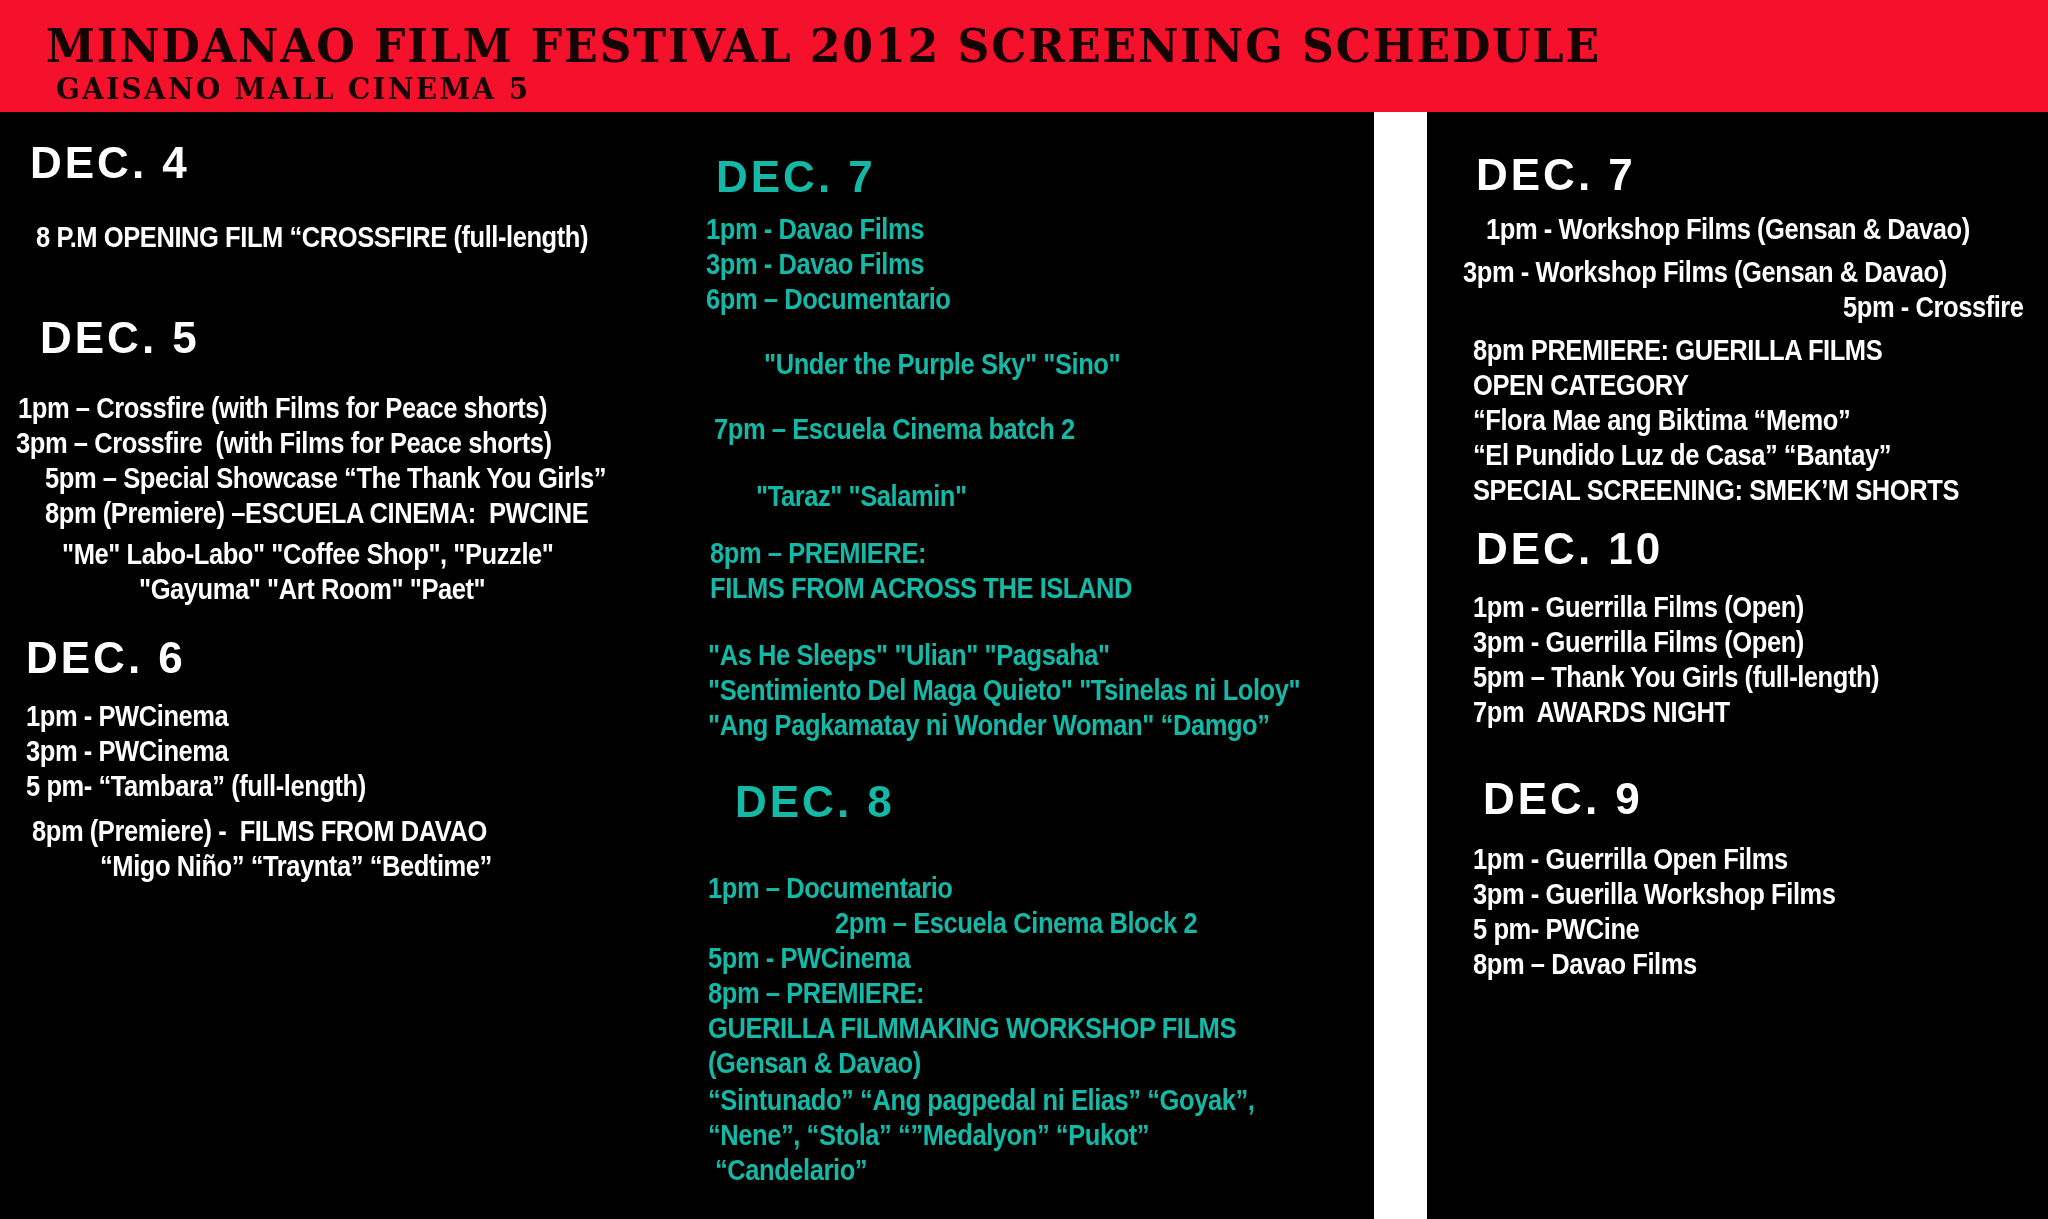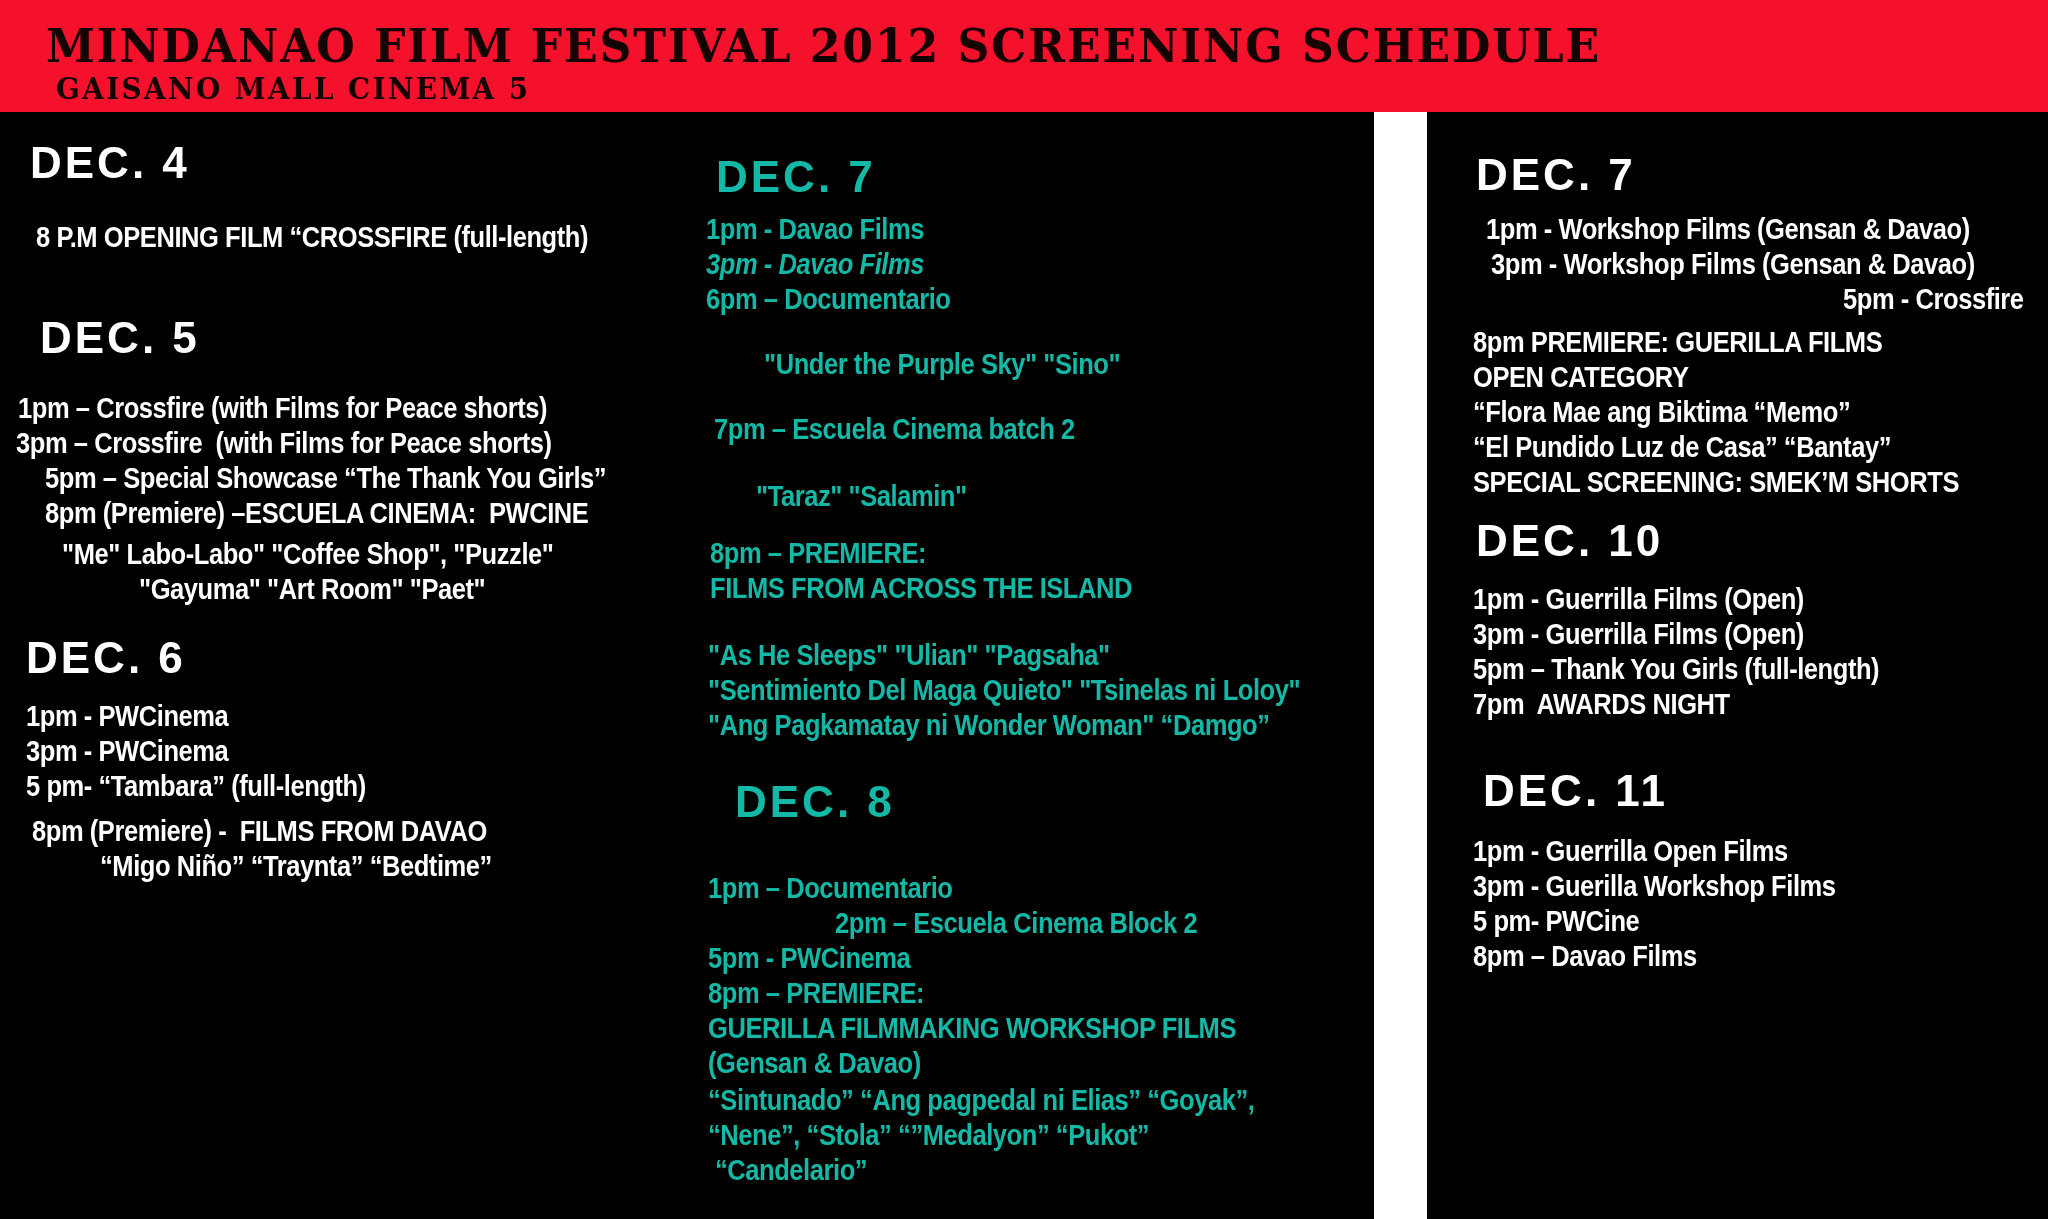--- a/index.html
+++ b/index.html
@@ -66,21 +66,21 @@
         <div class="line hdr" style="margin-top: 26px; padding-left: 26px;"><span class="t">DEC. 6</span></div>
         <div class="line" style="margin-top: 16px; padding-left: 26px;"><span class="t">1pm - PWCinema</span></div>
         <div class="line" style="margin-top: 0px; padding-left: 26px;"><span class="t">3pm - PWCinema</span></div>
         <div class="line" style="margin-top: 0px; padding-left: 26px;"><span class="t">5 pm- “Tambara” (full-length)</span></div>
         <div class="line" style="margin-top: 10px; padding-left: 32px;"><span class="t">8pm (Premiere) -  FILMS FROM DAVAO</span></div>
         <div class="line" style="margin-top: 0px; padding-left: 100px;"><span class="t">“Migo Niño” “Traynta” “Bedtime”</span></div>
       </section>
     <section class="col col2" style="background: rgb(0, 0, 0); color: #14b8a6;">
         <div class="line hdr" style="margin-top: 40px; padding-left: 36px;"><span class="t">DEC. 7</span></div>
         <div class="line" style="margin-top: 10px; padding-left: 26px;"><span class="t">1pm - Davao Films</span></div>
-        <div class="line" style="margin-top: 0px; padding-left: 26px; font-style: italic;"><span class="t">3pm - Davao Films</span></div>
+        <div class="line" style="margin-top: 0px; padding-left: 26px;"><span class="t">3pm - Davao Films</span></div>
         <div class="line" style="margin-top: 0px; padding-left: 26px;"><span class="t">6pm – Documentario</span></div>
         <div class="line" style="margin-top: 30px; padding-left: 84px;"><span class="t">"Under the Purple Sky" "Sino"</span></div>
         <div class="line" style="margin-top: 30px; padding-left: 34px;"><span class="t">7pm – Escuela Cinema batch 2</span></div>
         <div class="line" style="margin-top: 32px; padding-left: 76px;"><span class="t">"Taraz" "Salamin"</span></div>
         <div class="line" style="margin-top: 22px; padding-left: 30px;"><span class="t">8pm – PREMIERE:</span></div>
         <div class="line" style="margin-top: 0px; padding-left: 30px;"><span class="t">FILMS FROM ACROSS THE ISLAND</span></div>
         <div class="line" style="margin-top: 32px; padding-left: 28px;"><span class="t">"As He Sleeps" "Ulian" "Pagsaha"</span></div>
         <div class="line" style="margin-top: 0px; padding-left: 28px;"><span class="t">"Sentimiento Del Maga Quieto" "Tsinelas ni Loloy"</span></div>
         <div class="line" style="margin-top: 0px; padding-left: 28px;"><span class="t">"Ang Pagkamatay ni Wonder Woman" “Damgo”</span></div>
         <div class="line hdr" style="margin-top: 34px; padding-left: 55px;"><span class="t">DEC. 8</span></div>
@@ -90,32 +90,32 @@
         <div class="line" style="margin-top: 0px; padding-left: 28px;"><span class="t">8pm – PREMIERE:</span></div>
         <div class="line" style="margin-top: 0px; padding-left: 28px;"><span class="t">GUERILLA FILMMAKING WORKSHOP FILMS</span></div>
         <div class="line" style="margin-top: 0px; padding-left: 28px;"><span class="t">(Gensan &amp; Davao)</span></div>
         <div class="line" style="margin-top: 2px; padding-left: 28px;"><span class="t">“Sintunado” “Ang pagpedal ni Elias” “Goyak”,</span></div>
         <div class="line" style="margin-top: 0px; padding-left: 28px;"><span class="t">“Nene”, “Stola” “”Medalyon” “Pukot”</span></div>
         <div class="line" style="margin-top: 0px; padding-left: 35px;"><span class="t">“Candelario”</span></div>
       </section>
     <section class="col col3" style="background: rgb(0, 0, 0); color: rgb(255, 255, 255);">
         <div class="line hdr" style="margin-top: 38px; padding-left: 49px;"><span class="t">DEC. 7</span></div>
         <div class="line" style="margin-top: 12px; padding-left: 59px;"><span class="t">1pm - Workshop Films (Gensan &amp; Davao)</span></div>
-        <div class="line" style="margin-top: 0px; padding-left: 64px;"><span class="t">3pm - Workshop Films (Gensan &amp; Davao)</span></div>
+        <div class="line" style="margin-top: 8px; padding-left: 36px;"><span class="t">3pm - Workshop Films (Gensan &amp; Davao)</span></div>
         <div class="line" style="margin-top: 0px; padding-left: 59px; text-align: right;"><span class="t">5pm - Crossfire</span></div>
         <div class="line" style="margin-top: 8px; padding-left: 46px;"><span class="t">8pm PREMIERE: GUERILLA FILMS</span></div>
         <div class="line" style="margin-top: 0px; padding-left: 46px;"><span class="t">OPEN CATEGORY</span></div>
         <div class="line" style="margin-top: 0px; padding-left: 46px;"><span class="t">“Flora Mae ang Biktima “Memo”</span></div>
         <div class="line" style="margin-top: 0px; padding-left: 46px;"><span class="t">“El Pundido Luz de Casa” “Bantay”</span></div>
         <div class="line" style="margin-top: 0px; padding-left: 46px;"><span class="t">SPECIAL SCREENING: SMEK’M SHORTS</span></div>
         <div class="line hdr" style="margin-top: 16px; padding-left: 49px;"><span class="t">DEC. 10</span></div>
         <div class="line" style="margin-top: 16px; padding-left: 46px;"><span class="t">1pm - Guerrilla Films (Open)</span></div>
         <div class="line" style="margin-top: 0px; padding-left: 46px;"><span class="t">3pm - Guerrilla Films (Open)</span></div>
         <div class="line" style="margin-top: 0px; padding-left: 46px;"><span class="t">5pm – Thank You Girls (full-length)</span></div>
         <div class="line" style="margin-top: 0px; padding-left: 46px;"><span class="t">7pm  AWARDS NIGHT</span></div>
-        <div class="line hdr" style="margin-top: 44px; padding-left: 56px;"><span class="t">DEC. 11</span></div>
+        <div class="line hdr" style="margin-top: 44px; padding-left: 56px;"><span class="t">DEC. 9</span></div>
         <div class="line" style="margin-top: 18px; padding-left: 46px;"><span class="t">1pm - Guerrilla Open Films</span></div>
         <div class="line" style="margin-top: 0px; padding-left: 46px;"><span class="t">3pm - Guerilla Workshop Films</span></div>
         <div class="line" style="margin-top: 0px; padding-left: 46px;"><span class="t">5 pm- PWCine</span></div>
         <div class="line" style="margin-top: 0px; padding-left: 46px;"><span class="t">8pm – Davao Films</span></div>
       </section>
   </main>
 </div>
 
 </body></html>

